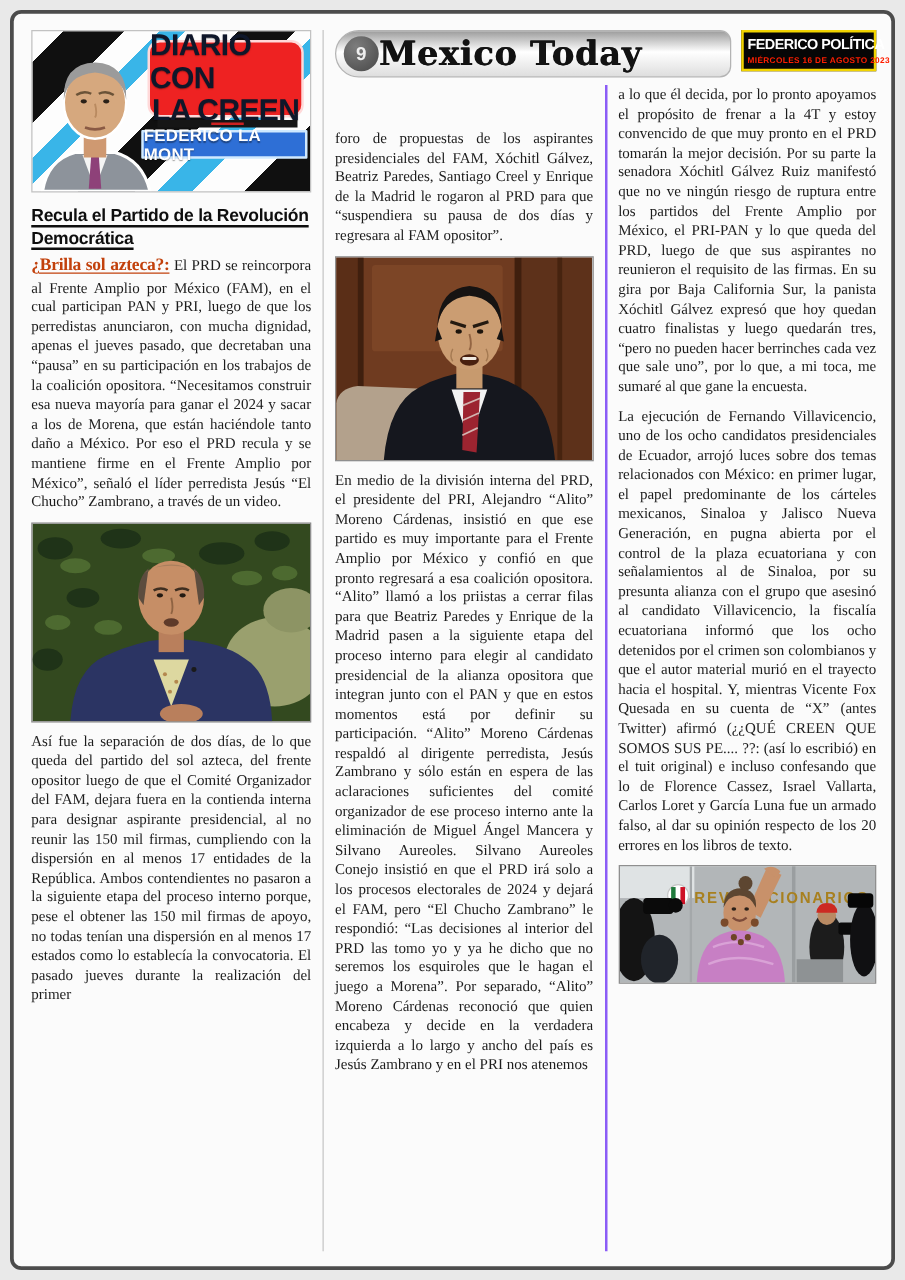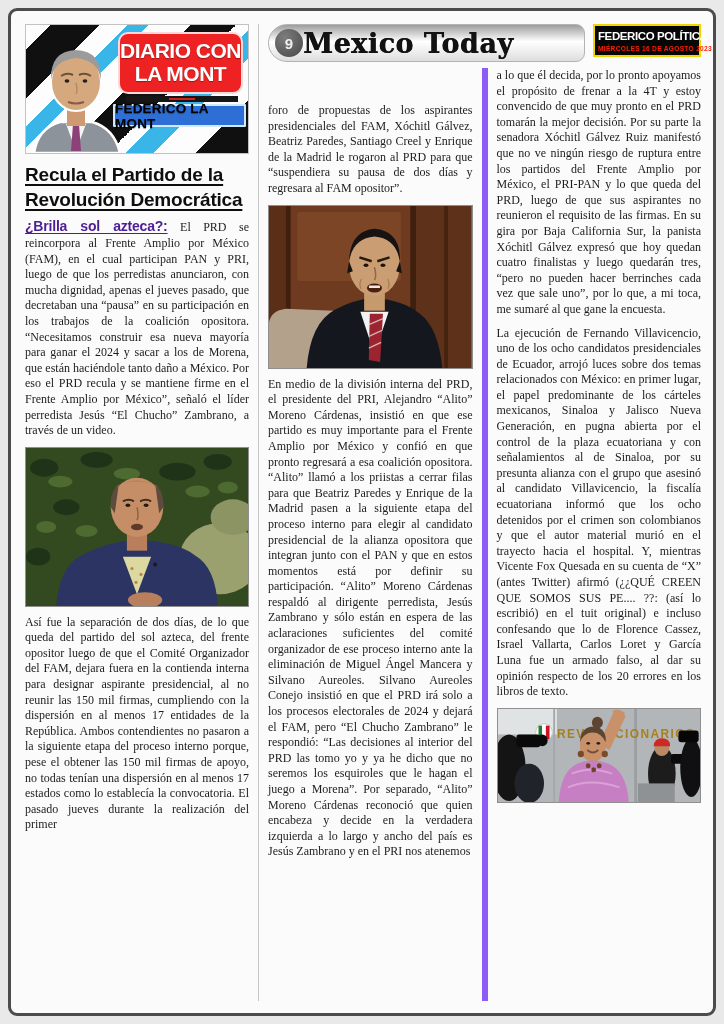--- a/index.html
+++ b/index.html
@@ -30,31 +30,31 @@
       #fdfdfd 0 7%, #101010 7% 21%, #fdfdfd 21% 29%, #39b5e8 29% 35%,
       #fdfdfd 35% 47%, #101010 47% 60%, #fdfdfd 60% 65%, #39b5e8 65% 73%,
       #fdfdfd 73% 85%, #101010 85% 100%);
   }
   .portrait-svg{position:absolute;left:0;bottom:0;width:100px;height:128px;}
   .logo-redbox{
     position:absolute;left:92px;right:5px;top:7px;height:62px;
     background:#ee2222;border:2px solid #ffd9d9;border-radius:10px;
     box-sizing:border-box;
     display:flex;flex-direction:column;align-items:center;justify-content:center;
-    color:#ffffff;font-weight:900;font-size:21px;line-height:1.08;
+    color:#0f172a;font-weight:900;font-size:24px;line-height:1.08;
     letter-spacing:-0.5px;text-shadow:0 1px 1px rgba(0,0,0,.35);
   }
   .logo-strip{position:absolute;left:100px;right:10px;top:71px;height:6px;background:#161616;}
   .logo-strip i{display:block;width:26px;height:2px;margin:2px auto 0;background:#c22;}
   .logo-bluebox{
     position:absolute;left:87px;right:2px;top:79px;height:23px;
     background:#2e6fd6;border:2px solid #cfe9ff;border-radius:1px;
     box-sizing:border-box;
     display:flex;align-items:center;justify-content:center;
-    color:#000000;font-weight:800;font-size:13.5px;letter-spacing:0.2px;
+    color:#ffffff;font-weight:800;font-size:13.5px;letter-spacing:0.2px;
     text-shadow:0 1px 1px rgba(0,0,0,.4);
   }
   
   .header-right{display:flex;gap:8px;align-items:flex-start;margin-bottom:6px;}
   .masthead{
     flex:1;height:38px;border-radius:19px 9px 9px 19px;
     background:linear-gradient(180deg,#9d9d9d,#ffffff 46%,#dedede);
     border:1px solid #b3b3b3;
     display:flex;align-items:center;padding:0 10px 0 6px;box-sizing:border-box;
   }
@@ -74,35 +74,35 @@
   .columna-box{
     width:108px;flex:none;box-sizing:border-box;
     background:#060606;border:2px solid #f2d400;
     padding:4px 3px 3px;text-align:center;
   }
   .columna-title{color:#ffffff;font-weight:900;font-size:11.5px;line-height:1.1;letter-spacing:-0.4px;white-space:nowrap;}
   .columna-date{color:#ff1f00;font-weight:bold;font-size:6.6px;margin-top:2px;letter-spacing:0.3px;white-space:nowrap;}
   
   .text-cols{display:flex;flex:1;min-height:0;}
   .col-mid{flex:1;min-width:0;padding-right:9px;margin-top:35px;}
-  .col-right{flex:1;min-width:0;border-left:6px solid #8b5cf6;padding-left:9px;}
+  .col-right{flex:1;min-width:0;border-left:2px solid #8b5cf6;padding-left:9px;}
   p.body{
     font-family:"Liberation Serif", serif;
     font-size:12px;line-height:1.3;color:#1c1c1c;
     text-align:justify;margin:0 0 8px;
   }
   .headline{
-    font-weight:800;font-size:19px;line-height:1.3;color:#0e0e0e;
+    font-weight:800;font-size:14px;line-height:1.3;color:#0e0e0e;
     letter-spacing:-0.2px;
     text-decoration:underline;text-decoration-thickness:1.5px;text-underline-offset:3px;
     margin:9px 0 5px;
   }
   .leadin{
-    font-family:Liberation Sans, sans-serif;
-    font-weight:800;font-size:14px;color:#4c1d95;letter-spacing:-0.2px;
+    font-family:Liberation Serif, serif;
+    font-weight:800;font-size:14px;color:#c2410c;letter-spacing:-0.2px;
     text-decoration:underline;text-underline-offset:2px;
   }
   .photo{
     display:block;width:100%;box-sizing:border-box;
     border:1px solid #8f8f8f;background:#dcdcdc;
     margin:2px 0 8px;
   }
   .photo svg{display:block;width:100%;height:100%;}
   .ph-zambrano{height:160px;}
   .ph-alito{height:164px;}
@@ -126,21 +126,21 @@
           <path d="M25,55 Q24,26 50,25 Q76,26 75,55 Q72,35 50,33 Q28,35 25,55 Z" fill="#9b9b9b"></path>
           <path d="M35,51 q6,-4 12,-1" stroke="#6b5338" stroke-width="2" fill="none"></path>
           <path d="M53,50 q6,-3 12,1" stroke="#6b5338" stroke-width="2" fill="none"></path>
           <ellipse cx="41" cy="56" rx="2.4" ry="1.7" fill="#2a2118"></ellipse>
           <ellipse cx="59" cy="56" rx="2.4" ry="1.7" fill="#2a2118"></ellipse>
           <path d="M50,58 q2,8 0,11" stroke="#b98a60" stroke-width="1.5" fill="none"></path>
           <path d="M42,77 q8,3 16,0" stroke="#8a5a44" stroke-width="2" fill="none"></path>
         </svg>
         <div class="logo-redbox">
           <span>DIARIO CON</span>
-          <span>LA MONT</span>
+          <span>LA CREEN</span>
         </div>
         <div class="logo-strip">
             <i></i>
           </div>
         <div class="logo-bluebox">FEDERICO LA MONT</div>
       </div>
 
       <h1 class="headline">Recula el Partido de la Revolución Democrática</h1>
 
       <p class="body"><span class="leadin">¿Brilla sol azteca?:</span> <span>El PRD se reincorpora al Frente Amplio por México (FAM), en el cual participan PAN y PRI, luego de que los perredistas anunciaron, con mucha dignidad, apenas el jueves pasado, que decretaban una “pausa” en su participación en los trabajos de la coalición opositora. “Necesitamos construir esa nueva mayoría para ganar el 2024 y sacar a los de Morena, que están haciéndole tanto daño a México. Por eso el PRD recula y se mantiene firme en el Frente Amplio por México”, señaló el líder perredista Jesús “El Chucho” Zambrano, a través de un video.</span></p>

